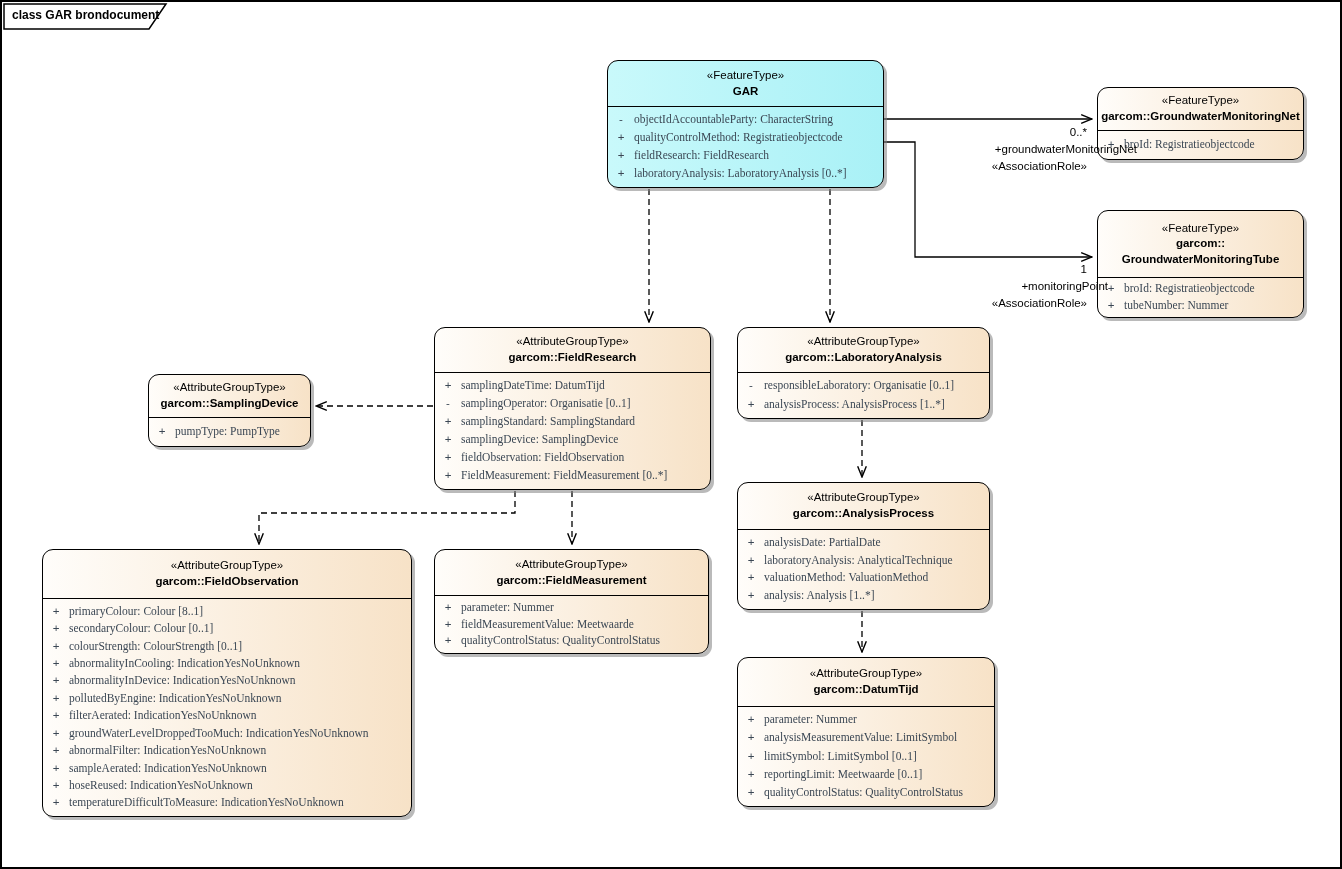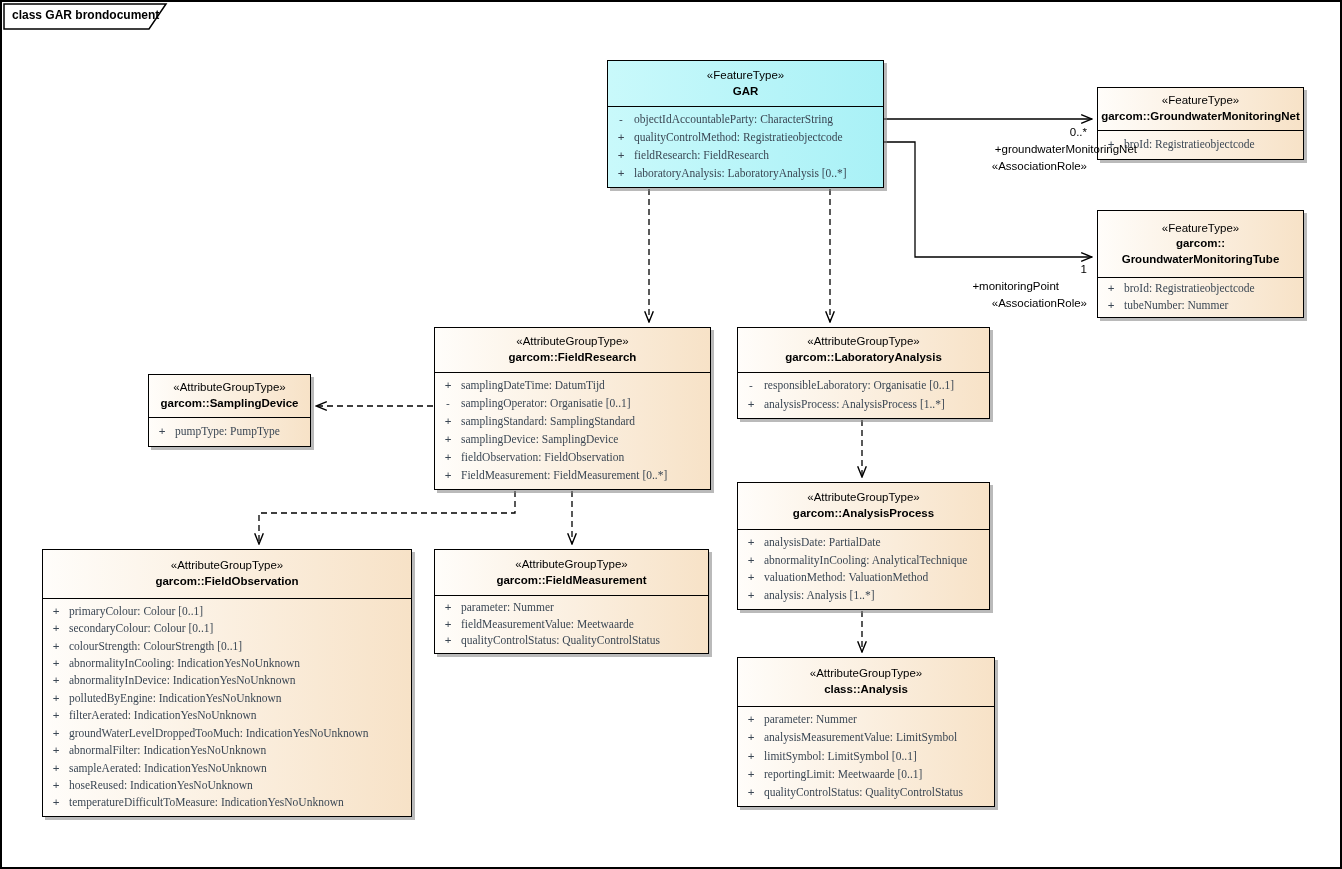--- a/index.html
+++ b/index.html
@@ -1,20 +1,20 @@
 <!DOCTYPE html>
 <html><head>
 <meta charset="utf-8">
 <style>
   html,body{margin:0;padding:0;background:#fff;font-family:"Liberation Sans",sans-serif;}
   #canvas{position:relative;width:1342px;height:869px;background:#fff;box-sizing:border-box;
           border:2px solid #000;overflow:hidden;}
   #wires{position:absolute;left:0;top:0;z-index:1;pointer-events:none;}
   .frame-title{position:absolute;left:10px;top:6px;z-index:3;font-size:12px;font-weight:bold;color:#000;}
-  .uml-box{position:absolute;z-index:2;box-sizing:border-box;border:1.5px solid #000;border-radius:0;
+  .uml-box{position:absolute;z-index:2;box-sizing:border-box;border:1.5px solid #000;border-radius:11px;
            box-shadow:3px 3px 0 rgba(130,130,130,.55);display:flex;flex-direction:column;color:#000;}
   .cream{background:linear-gradient(90deg,#fffdfa 0%,#f7e2c7 100%);}
   .cyan{background:linear-gradient(90deg,#c9f9fb 0%,#a9f1f6 100%);}
   .hdr{flex:none;display:flex;flex-direction:column;justify-content:center;align-items:center;line-height:1.35;}
   .stereo{font-size:11.5px;}
   .cname{font-size:11.5px;font-weight:bold;}
   .attrs{flex:1;display:flex;flex-direction:column;justify-content:space-evenly;
          border-top:1.5px solid #000;padding:2px 0;}
   .row{display:flex;align-items:center;font-size:11.5px;color:#3b4754;line-height:1.2;}
   .vis{flex:none;width:26px;text-align:center;}
@@ -189,21 +189,21 @@
   </div>
 
   <div class="uml-box cream" style="left:40px;top:547px;width:370px;height:268px">
     <div class="hdr" style="height:48px">
       <div class="stereo">«AttributeGroupType»</div>
       <div class="cname">garcom::FieldObservation</div>
     </div>
     <div class="attrs">
       <div class="row">
           <span class="vis">+</span>
-          <span class="atxt">primaryColour: Colour [0..1]</span>
+          <span class="atxt">primaryColour: Colour [8..1]</span>
         </div>
       <div class="row">
           <span class="vis">+</span>
           <span class="atxt">secondaryColour: Colour [0..1]</span>
         </div>
       <div class="row">
           <span class="vis">+</span>
           <span class="atxt">colourStrength: ColourStrength [0..1]</span>
         </div>
       <div class="row">
@@ -271,37 +271,37 @@
       <div class="stereo">«AttributeGroupType»</div>
       <div class="cname">garcom::AnalysisProcess</div>
     </div>
     <div class="attrs">
       <div class="row">
           <span class="vis">+</span>
           <span class="atxt">analysisDate: PartialDate</span>
         </div>
       <div class="row">
           <span class="vis">+</span>
-          <span class="atxt">abnormalityInCooling: AnalyticalTechnique</span>
+          <span class="atxt">laboratoryAnalysis: AnalyticalTechnique</span>
         </div>
       <div class="row">
           <span class="vis">+</span>
           <span class="atxt">valuationMethod: ValuationMethod</span>
         </div>
       <div class="row">
           <span class="vis">+</span>
           <span class="atxt">analysis: Analysis [1..*]</span>
         </div>
     </div>
   </div>
 
   <div class="uml-box cream" style="left:735px;top:655px;width:258px;height:150px">
     <div class="hdr" style="height:48px">
       <div class="stereo">«AttributeGroupType»</div>
-      <div class="cname">class::Analysis</div>
+      <div class="cname">garcom::DatumTijd</div>
     </div>
     <div class="attrs">
       <div class="row">
           <span class="vis">+</span>
           <span class="atxt">parameter: Nummer</span>
         </div>
       <div class="row">
           <span class="vis">+</span>
           <span class="atxt">analysisMeasurementValue: LimitSymbol</span>
         </div>
@@ -318,16 +318,16 @@
           <span class="atxt">qualityControlStatus: QualityControlStatus</span>
         </div>
     </div>
   </div>
 
   <div class="assoc-label" style="left:855px;top:124px">0..*</div>
   <div class="assoc-label" style="left:905px;top:141px">+groundwaterMonitoringNet</div>
   <div class="assoc-label" style="left:855px;top:158px">«AssociationRole»</div>
 
   <div class="assoc-label" style="left:855px;top:261px">1</div>
-  <div class="assoc-label" style="left:827px;top:278px">+monitoringPoint</div>
+  <div class="assoc-label" style="left:876px;top:278px">+monitoringPoint</div>
   <div class="assoc-label" style="left:855px;top:295px">«AssociationRole»</div>
 
 </div>
 
 </body></html>

